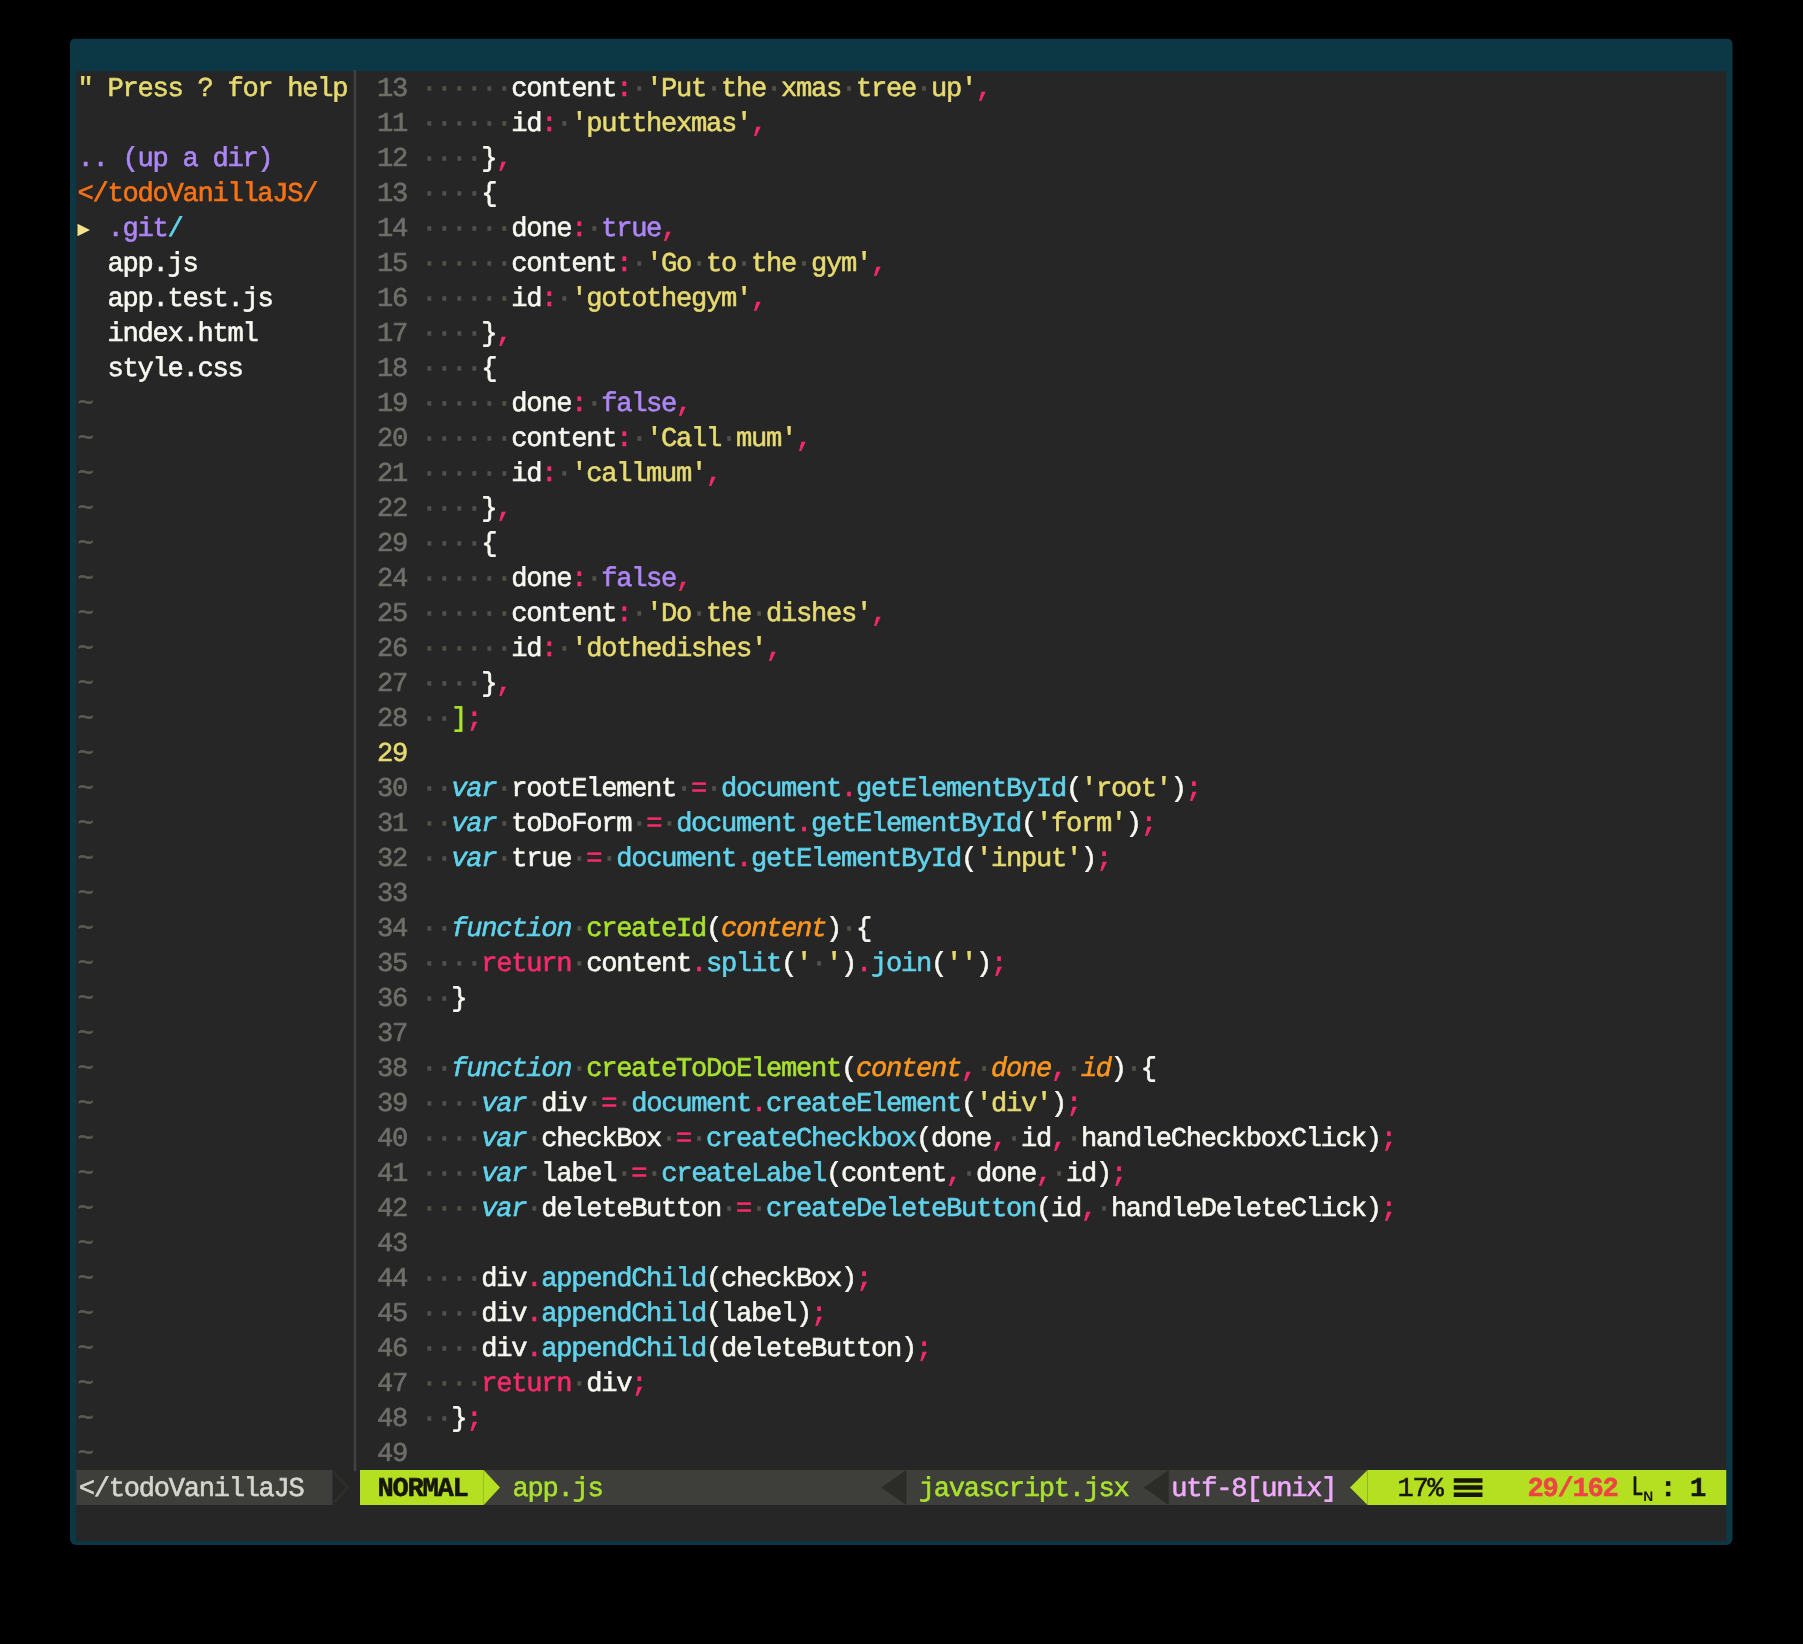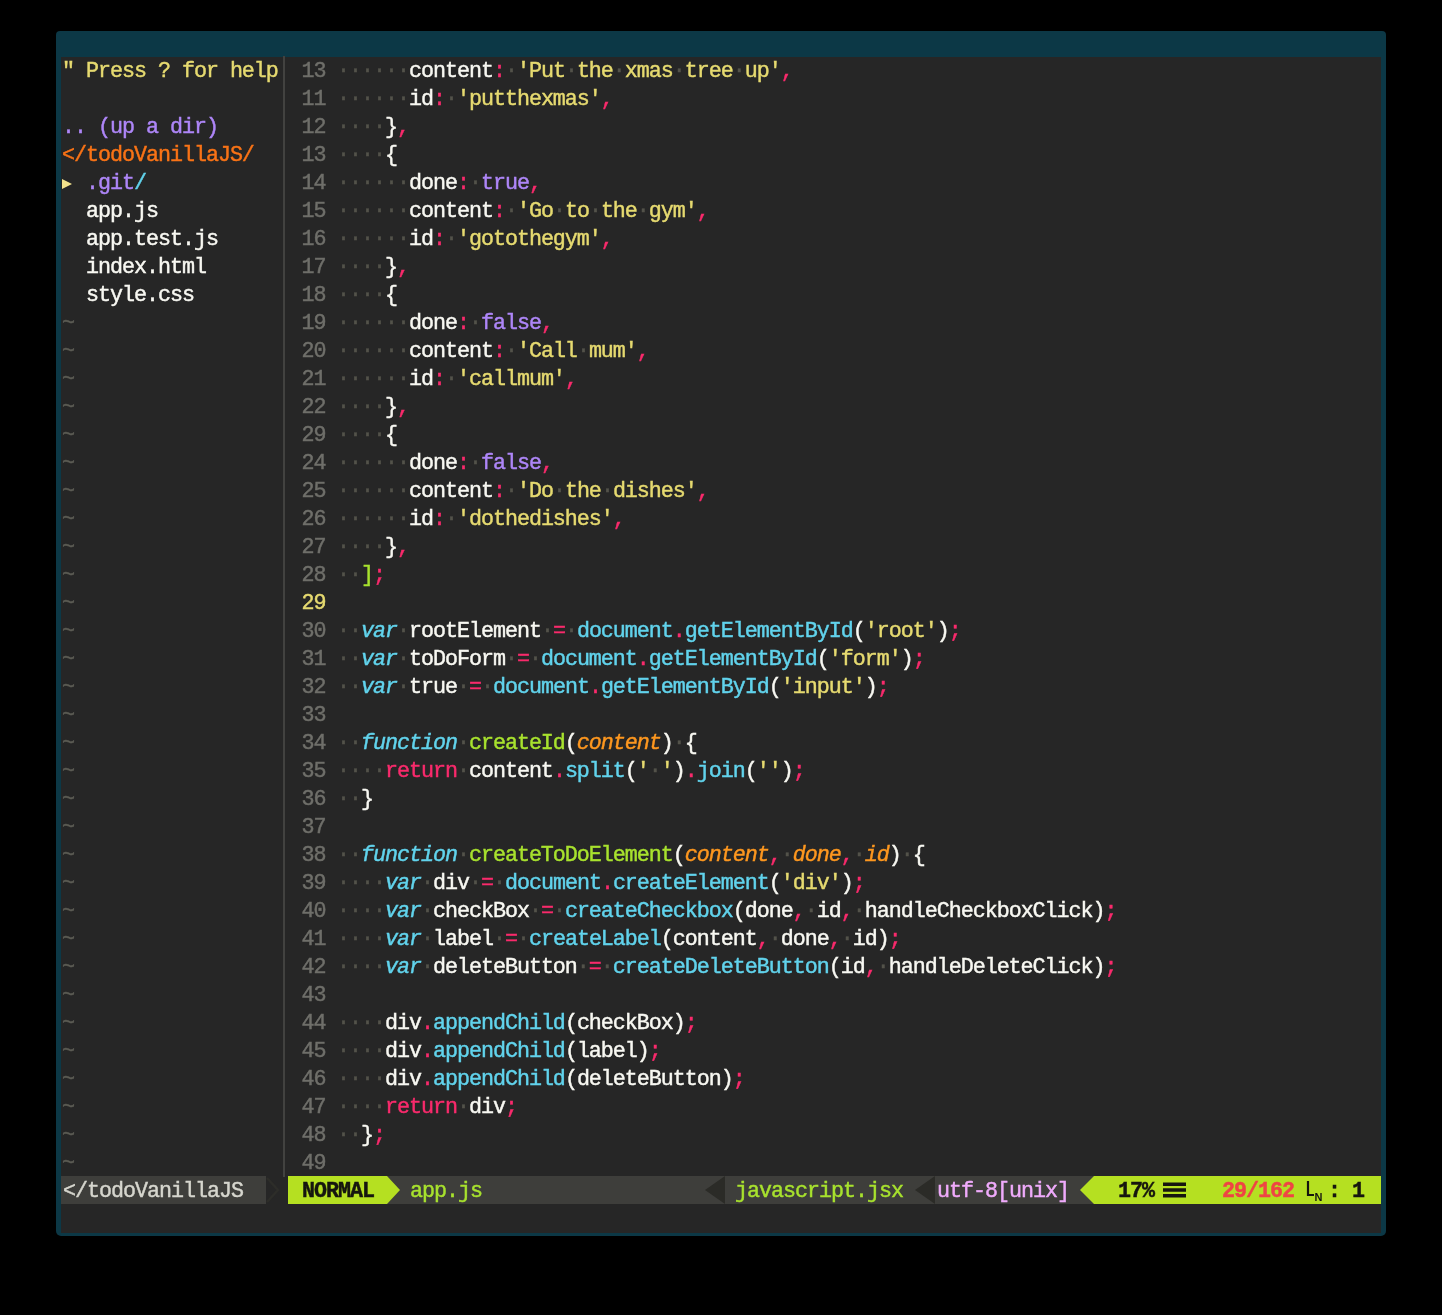--- a/index.html
+++ b/index.html
@@ -161,21 +161,21 @@
 <svg class="stxt" style="left:640px;top:1119px" width="26" height="28">
         <path d="M24 0 L4 14 L24 28 Z" fill="#2b2b27"></path>
       </svg>
 <div class="stxt mono" style="left:674px;top:1119px;color:#a8e22e">javascript.jsx</div>
 <svg class="stxt" style="left:850px;top:1119px" width="26" height="28">
         <path d="M24 0 L4 14 L24 28 Z" fill="#2b2b27"></path>
       </svg>
 <div class="stxt mono" style="left:876px;top:1119px;color:#f0abfc">utf-8[unix]</div>
 <div class="srect" style="left:1033px;top:1119px;width:287px;background:#b5e021"></div>
 <div class="stxt" style="left:1019px;top:1119px;width:0;height:0;border-right:14px solid #b5e021;border-top:14px solid transparent;border-bottom:14px solid transparent"></div>
-<div class="stxt mono" style="left:1057px;top:1119px;color:#16160f;font-weight:bold">17%</div><svg class="stxt" style="left:1100px;top:1119px" width="28" height="28">
+<div class="stxt mono" style="left:1057px;top:1119px;color:#16160f;font-weight:normal">17%</div><svg class="stxt" style="left:1100px;top:1119px" width="28" height="28">
         <path d="M2 8.3 H25 M2 14 H25 M2 19.7 H25" stroke="#16160f" stroke-width="3.6" fill="none"></path>
       </svg><div class="stxt mono" style="left:1161px;top:1119px;color:#ef4444;font-weight:bold">29/162</div>
 <svg class="stxt" style="left:1242px;top:1119px" width="26" height="28" viewBox="0 0 26 28">
         <path d="M5 5 L5 19 L11 19" stroke="#16160f" stroke-width="2.2" fill="none"></path>
         <text x="11.5" y="24.5" font-family="Liberation Sans" font-size="11" font-weight="bold" fill="#16160f">N</text>
       </svg>
 <div class="stxt mono" style="left:1267px;top:1119px;color:#16160f;font-weight:bold">:</div><div class="stxt mono" style="left:1291px;top:1119px;color:#16160f;font-weight:bold">1</div>
 </div>
 </div>
 </body></html>

